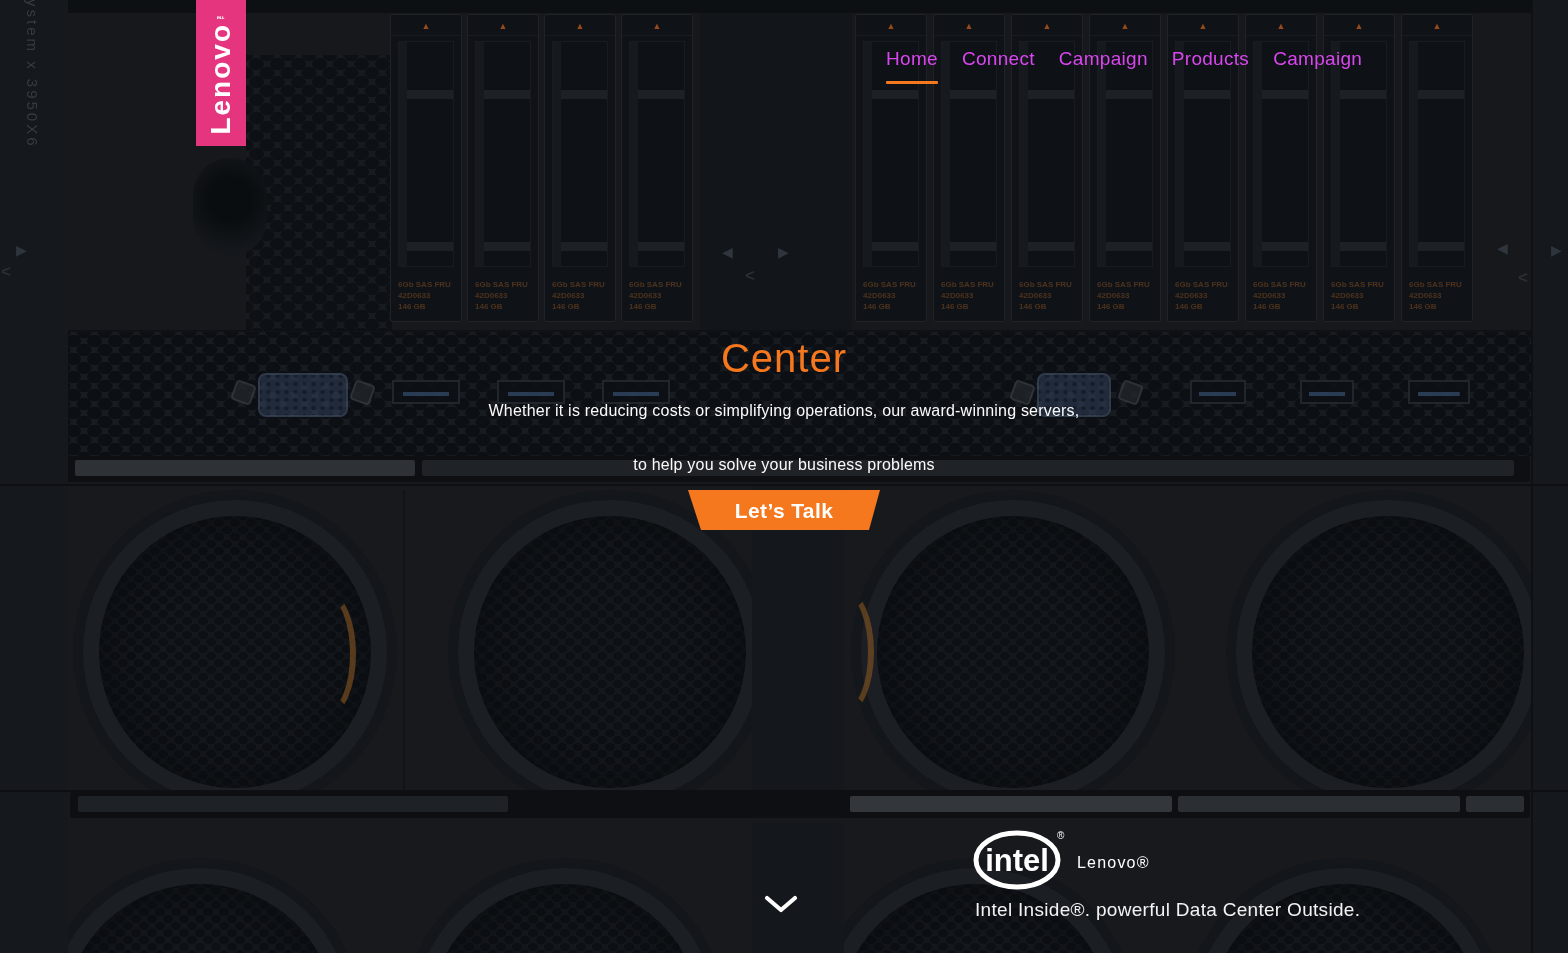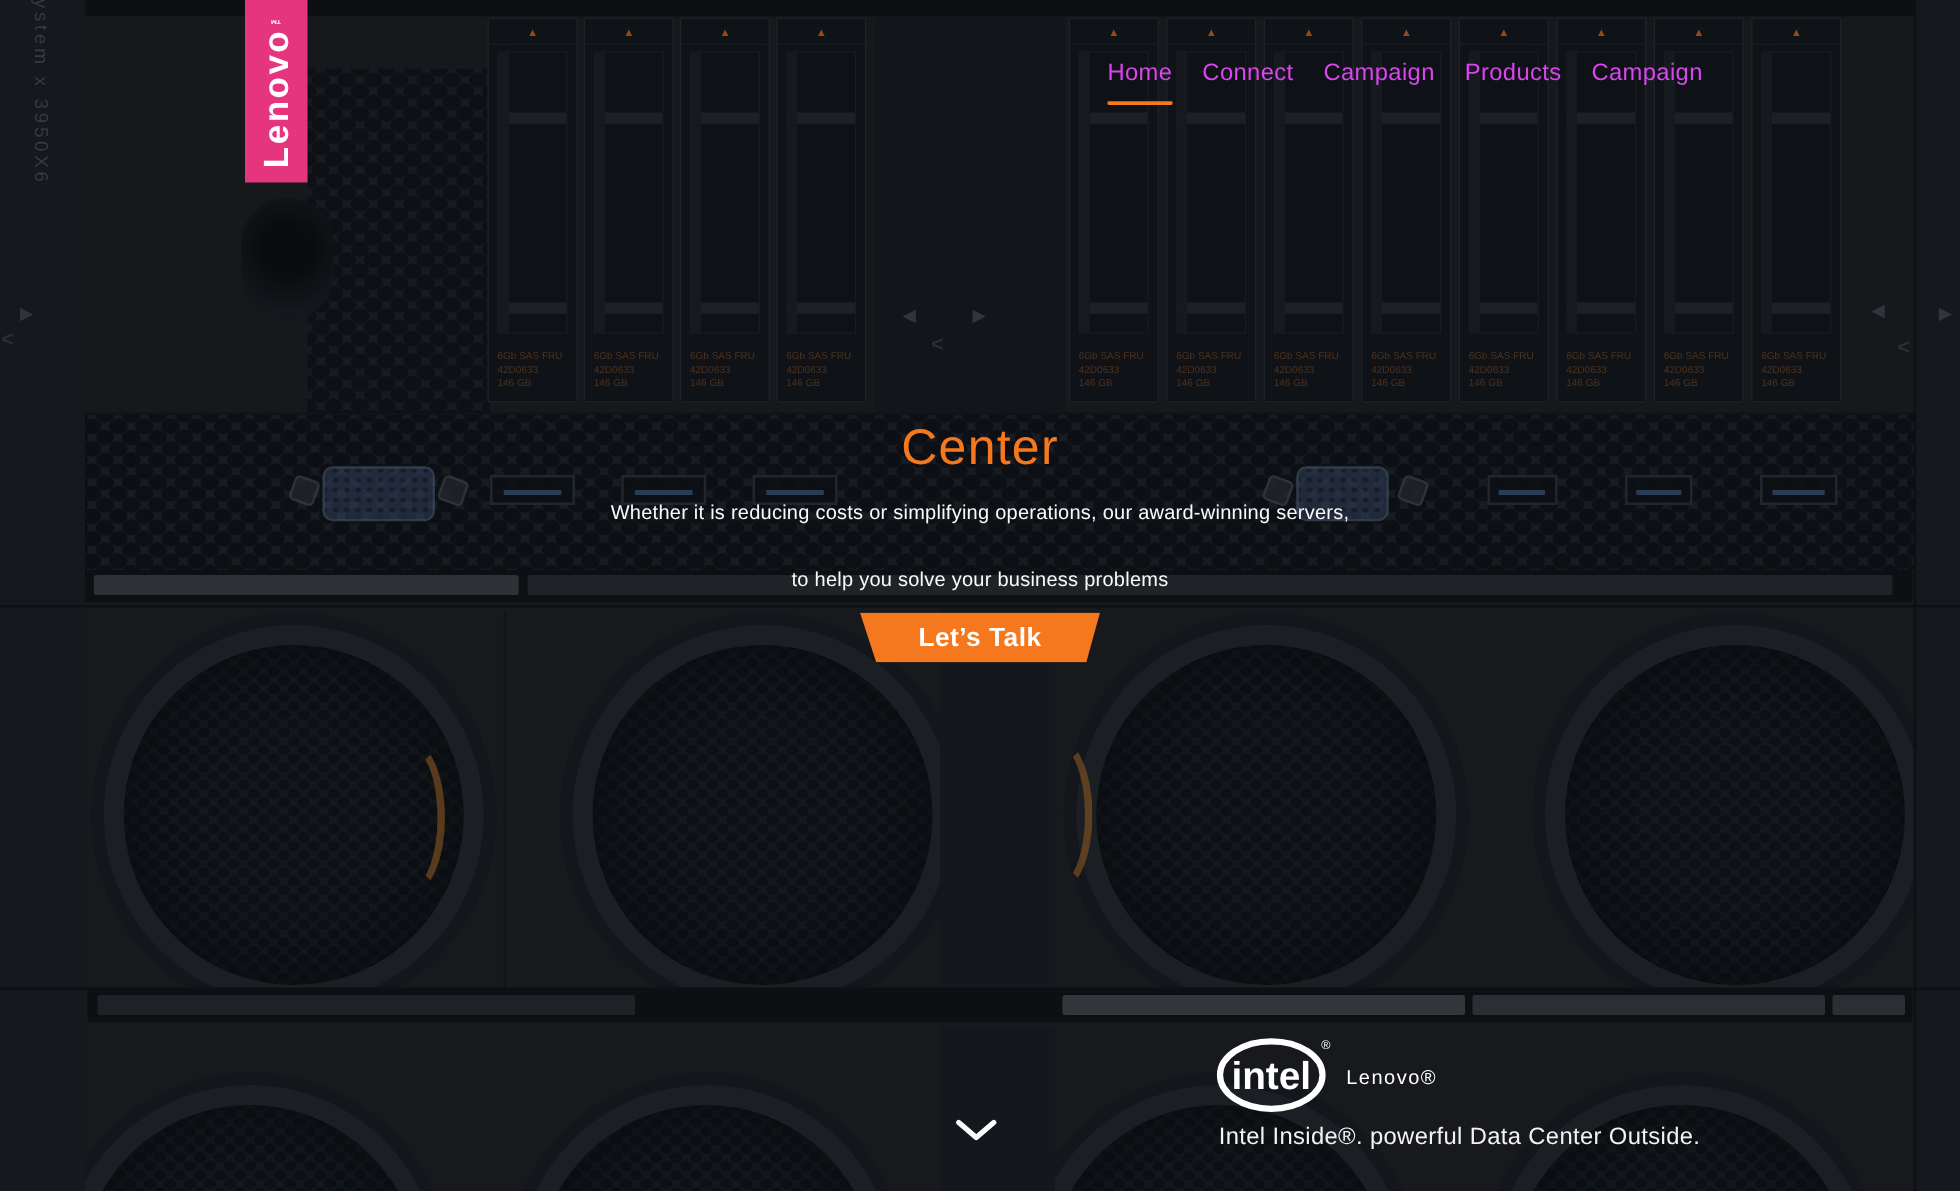--- a/index.html
+++ b/index.html
@@ -31,21 +31,21 @@
   .bay-warn { height:20px; text-align:center; color:#a4511d; font-size:9px; line-height:22px;
               border-bottom:1px solid #1a1e22; opacity:.9; }
   .bay-slot { position:absolute; top:26px; left:7px; right:7px; bottom:54px;
               background-color:#0e1115;
               background-image:linear-gradient(90deg,#161a1e 0 8px, transparent 8px),
                                linear-gradient(#1d2126,#1d2126), linear-gradient(#1d2126,#1d2126);
               background-size:100% 100%, 100% 9px, 100% 9px;
               background-position:0 0, 0 48px, 0 200px; background-repeat:no-repeat;
               border:1px solid #181c20; }
   .bay-label { position:absolute; bottom:9px; left:7px; right:0; font-size:8px; line-height:11px;
-               color:rgba(205,118,48,.32); white-space:nowrap; overflow:hidden; }
+               color:rgba(205,118,48,.32); white-space:nowrap; overflow:hidden;font-weight:bold; }
 
   .io-band { position:absolute; left:0; top:331px; width:100%; height:124px; border-top:1px solid #101317; }
   .vga { position:absolute; width:86px; height:40px; background:#33415a; border:2px solid #4d5d77;
          border-radius:8px; opacity:.55;
          background-image:radial-gradient(#1e2a3e 2px, transparent 2.5px);
          background-size:9px 8px; background-position:4px 5px; }
   .screw { position:absolute; width:17px; height:17px; border-radius:4px; background:#22262b;
            border:2px solid #363b42; opacity:.8; transform:rotate(20deg); }
   .usb { position:absolute; height:20px; background:#0d1116; border:2px solid #242930;
          background-image:linear-gradient(#2e405c,#2e405c); background-size:72% 4px;

